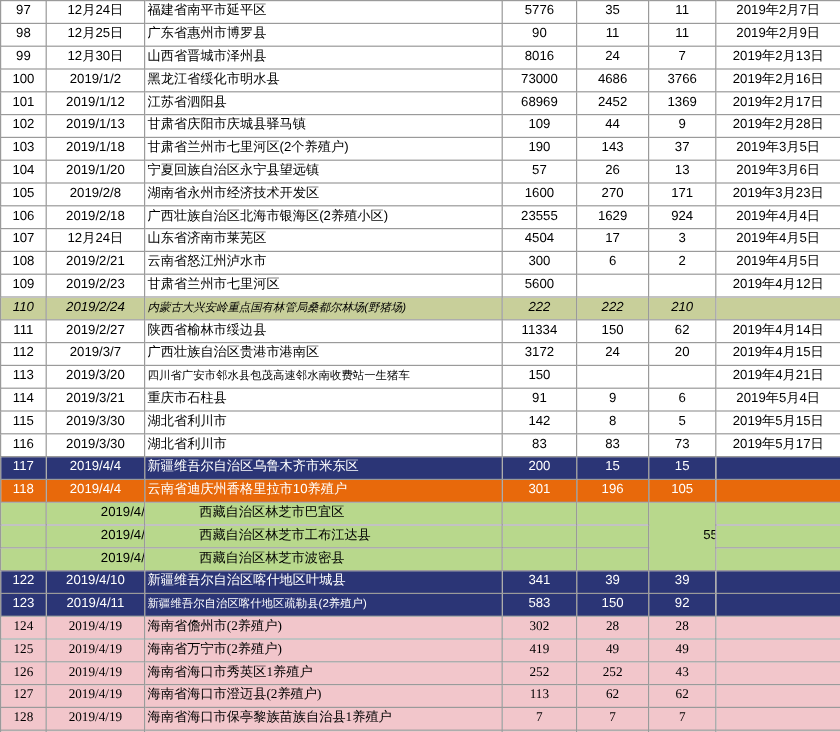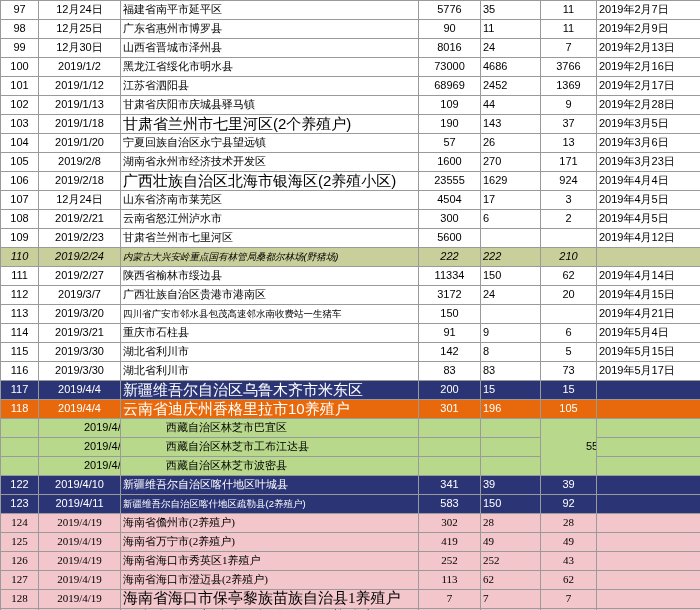--- a/index.html
+++ b/index.html
@@ -21,24 +21,24 @@
     height:19px;
     box-sizing:border-box;
     white-space:nowrap;
     overflow:hidden;
     color:#000;
   }
   .c-idx{width:38px;text-align:center;}
   .c-date{width:82px;text-align:center;}
   .c-loc{width:298px;text-align:left;}
   .c-n1{width:62px;text-align:center;}
-  .c-n2{width:60px;margin-top:28px;}
+  .c-n2{width:60px;text-align:center;margin-top:28px;}
   .c-n3{width:56px;text-align:center;}
-  .c-end{width:104px;text-align:left;}
-  .small{font-size:15px;margin-left:16px;}
+  .c-end{width:104px;text-align:center;}
+  .small{font-size:11px;margin-left:16px;}
   .tiny{font-size:9.5px;}
   tr.r-white td{background:#ffffff;}
   tr.r-olive td{background:#c8cf9a;font-style:italic;}
   tr.r-navy td{background:#2b3576;color:#ffffff;}
   tr.r-orange td{background:#e8690b;color:#ffffff;}
   tr.r-green td{background:#b8d88c;padding-left:45px;}
   tr.r-pink td{background:#f2c6cb;font-family:Liberation Serif, serif;}
   td.span-mid{text-align:center;vertical-align:middle;}
 </style>
 </head>

